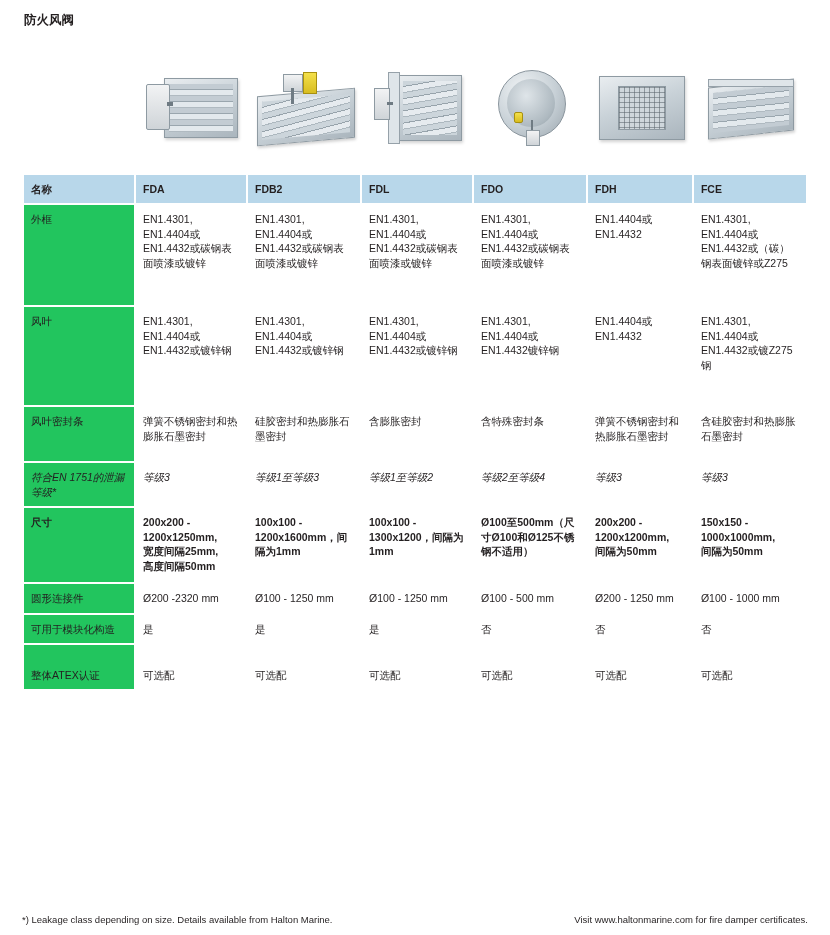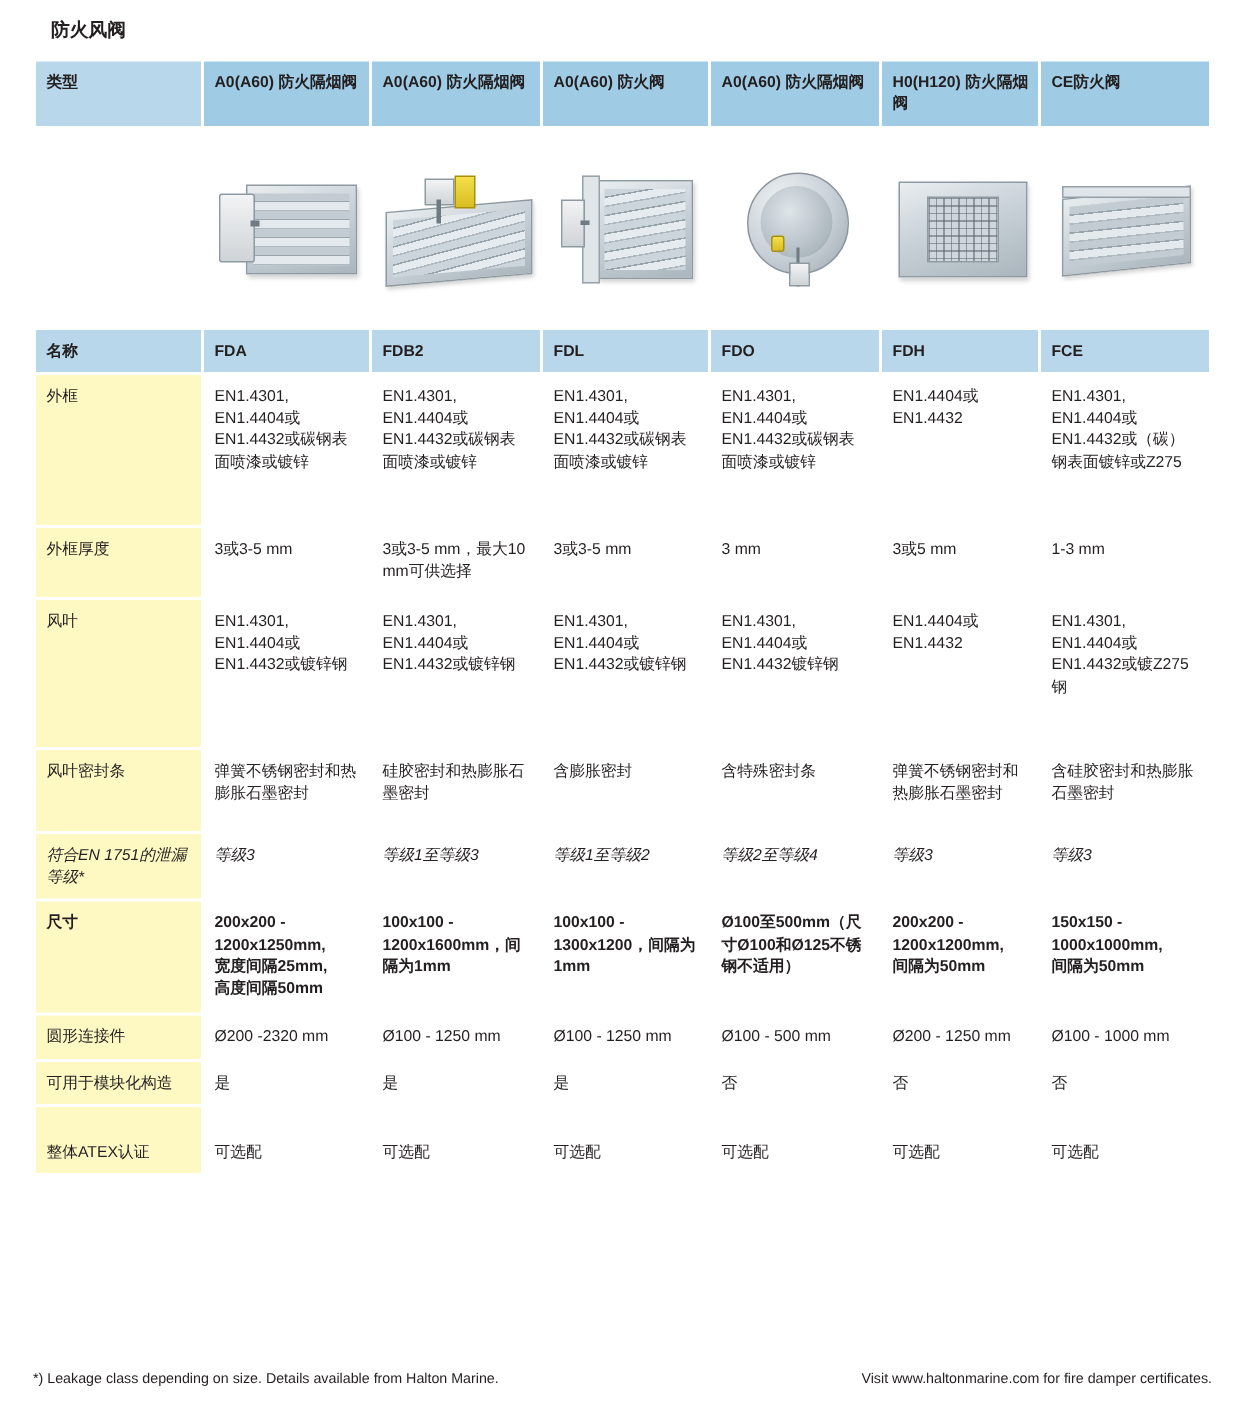--- a/index.html
+++ b/index.html
@@ -18,21 +18,21 @@
     position: relative;
     width: 830px;
     height: 935px;
     box-sizing: border-box;
     padding: 12px 22px 0 22px;
   }
   .title {
     font-size: 12.5px;
     font-weight: bold;
     color: #231f20;
-    margin: 0 0 10px 12px;
+    margin: 0 0 10px 2px;
   }
   table.spec {
     width: 786px;
     border-collapse: separate;
     border-spacing: 2px 2px;
     table-layout: fixed;
   }
   table.spec td {
     vertical-align: top;
     padding: 7px 6px 7px 7px;
@@ -62,21 +62,21 @@
   }
   .sub-label {
     background: #b8d7ea;
     font-weight: bold;
   }
   .sub-cell {
     background: #b8d7ea;
     font-weight: bold;
   }
   .row-label {
-    background: #fef9c3;
+    background: #22c55e;
   }
   .row-cell {
     background: #ffffff;
   }
   .img-row td {
     background: #ffffff;
     padding: 0;
     height: 118px;
   }
   .img-strip {
@@ -178,29 +178,20 @@
       <col class="c0">
         <col class="c1">
         <col class="c2">
         <col class="c3">
         <col class="c4">
         <col class="c5">
         <col class="c6">
     </colgroup>
     <tbody>
 
-      <tr>
-        <td class="hdr-label">类型</td>
-        <td class="hdr-cell">A0(A60) 防火隔烟阀</td>
-        <td class="hdr-cell">A0(A60) 防火隔烟阀</td>
-        <td class="hdr-cell">A0(A60) 防火阀</td>
-        <td class="hdr-cell">A0(A60) 防火隔烟阀</td>
-        <td class="hdr-cell">H0(H120) 防火隔烟阀</td>
-        <td class="hdr-cell">CE防火阀</td>
-      </tr>
 
       <tr class="img-row">
         <td>
             <div class="img-strip"></div>
           </td>
         <td>
           <div class="img-strip">
             <div class="damper" style="width:92px;height:62px;">
               <div class="body-box" style="width:72px;height:58px;left:18px;top:2px;position:absolute;">
                 <div class="blades"></div>
@@ -289,29 +280,20 @@
         <td class="row-cell" style="white-space:pre-line">EN1.4301,
 EN1.4404或
 EN1.4432或碳钢表面喷漆或镀锌</td>
         <td class="row-cell" style="white-space:pre-line">EN1.4404或
 EN1.4432</td>
         <td class="row-cell" style="white-space:pre-line">EN1.4301,
 EN1.4404或
 EN1.4432或（碳）钢表面镀锌或Z275</td>
       </tr>
 
-      <tr style="height:46px;">
-        <td class="row-label">外框厚度</td>
-        <td class="row-cell">3或3-5 mm</td>
-        <td class="row-cell">3或3-5 mm，最大10 mm可供选择</td>
-        <td class="row-cell">3或3-5 mm</td>
-        <td class="row-cell">3 mm</td>
-        <td class="row-cell">3或5 mm</td>
-        <td class="row-cell">1-3 mm</td>
-      </tr>
 
       <tr style="height:98px;">
         <td class="row-label">风叶</td>
         <td class="row-cell" style="white-space:pre-line">EN1.4301,
 EN1.4404或
 EN1.4432或镀锌钢</td>
         <td class="row-cell" style="white-space:pre-line">EN1.4301,
 EN1.4404或
 EN1.4432或镀锌钢</td>
         <td class="row-cell" style="white-space:pre-line">EN1.4301,

